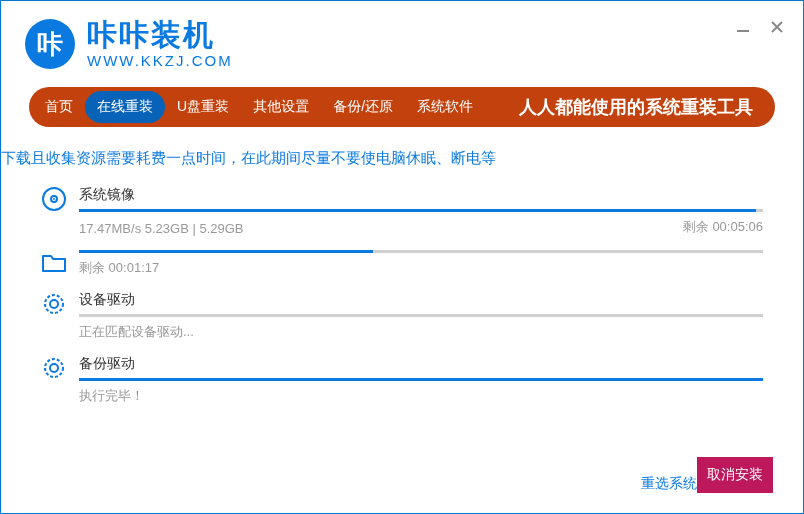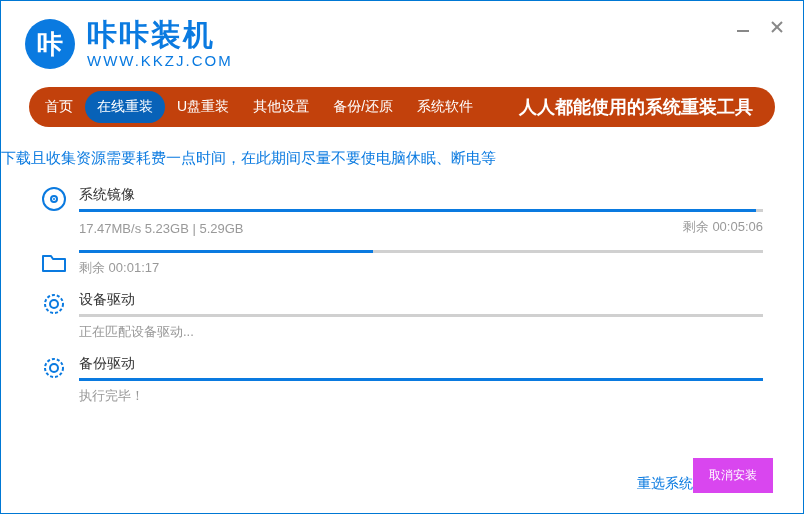--- a/index.html
+++ b/index.html
@@ -25,21 +25,21 @@
     .progress-row { display: flex; margin-bottom: 14px; }
     .progress-icon { width: 38px; flex-shrink: 0; color: #0a7ae0; display: flex; justify-content: flex-start; padding-top: 0; }
     .progress-content { flex: 1; }
     .progress-title { font-size: 14px; color: #333; margin-bottom: 5px; }
     .progress-bar { height: 3px; background: #d0d0d0; position: relative; margin-bottom: 6px; }
     .progress-fill { height: 100%; background: #0a7ae0; }
     .progress-info { display: flex; justify-content: space-between; font-size: 13px; color: #999; align-items: flex-end; }
     
     .footer { position: absolute; bottom: 20px; right: 30px; display: flex; align-items: flex-end; }
     .link-btn { color: #0a7ae0; font-size: 14px; cursor: pointer; }
-    .primary-btn { background: #d946ef; color: #fff; font-size: 12px; padding: 9px 16px; cursor: pointer; border: none; }
+    .primary-btn { background: #be185d; color: #fff; font-size: 14px; padding: 9px 10px; cursor: pointer; border: none; }
   </style>
 </head>
 <body>
 
 <div class="header">
   <div class="logo-circle">咔</div>
   <div class="logo-text">
     <div class="app-title">咔咔装机</div>
     <div class="app-url">WWW.KKZJ.COM</div>
   </div>

